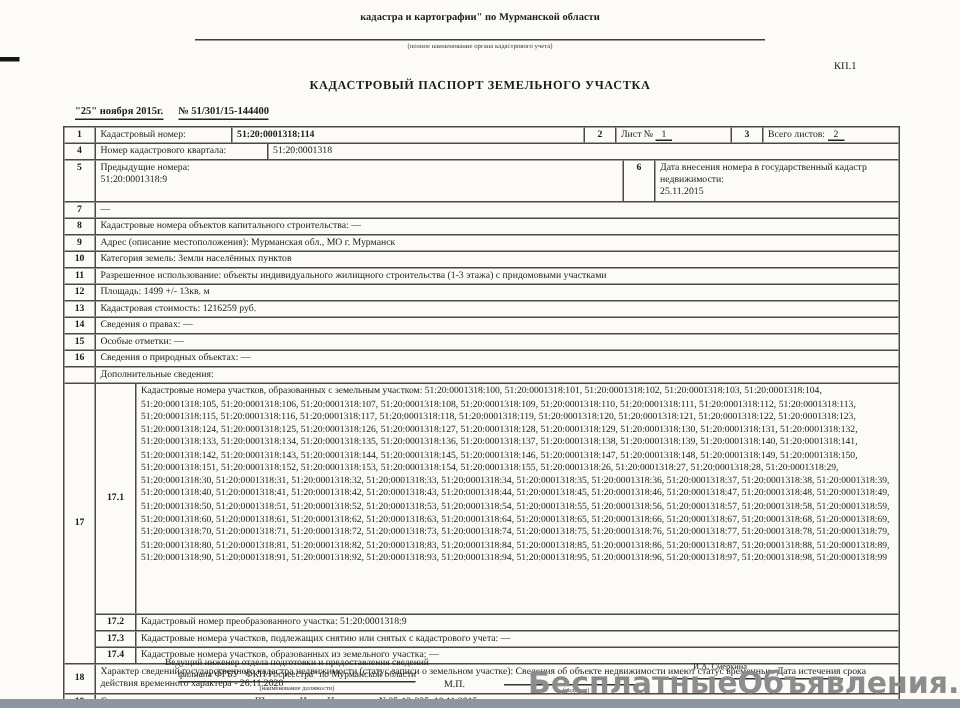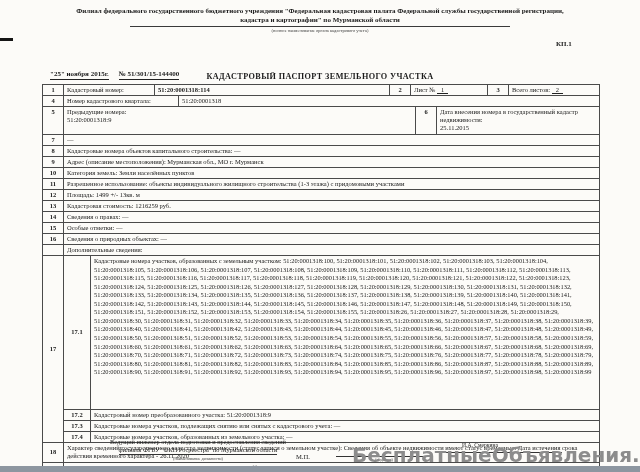--- a/index.html
+++ b/index.html
@@ -9,23 +9,23 @@
     font-family:"Liberation Serif", serif; color:#1b1b1b;
   }
   .left-dash { position:absolute; left:0; top:38px; width:13px; height:3px; background:#151515; }
 
   .org { position:absolute; top:7px; left:60px; width:520px; text-align:center;
          font-weight:bold; font-size:7px; line-height:8.8px; }
   .org-rule { position:absolute; top:26px; left:130px; width:380px; border-top:1px solid #3a3a3a; }
   .org-caption { position:absolute; top:28px; left:130px; width:380px; text-align:center;
                  font-size:4.5px; color:#3c3c3c; }
 
-  .form-code { position:absolute; top:40px; left:556px; font-size:7px; font-weight:bold; }
-
-  .doc-title { position:absolute; top:72px; left:0; width:100%; text-align:center;
+  .form-code { position:absolute; top:40px; left:556px; font-size:7px; font-weight:normal; }
+
+  .doc-title { position:absolute; top:52px; left:0; width:100%; text-align:center;
                font-weight:bold; font-size:8.2px; letter-spacing:.4px; }
 
   .date-line { position:absolute; top:70px; left:50px; font-size:7px; font-weight:bold; }
   .date-line .u { border-bottom:1px solid #222; padding-bottom:.5px; }
   .date-line .gap { display:inline-block; width:10px; }
 
   .doc-table { position:absolute; top:84px; left:42px; width:556px;
                border:1px solid #4a4a4a; font-size:6.5px; line-height:8px; }
   .row { display:flex; border-top:1px solid #4a4a4a; min-height:9.5px; align-items:stretch; }
   .row:first-child { border-top:none; }
@@ -64,21 +64,20 @@
   .bottom-band { position:absolute; bottom:0; left:0; width:640px; height:6px; background:#8d96a0; }
 </style>
 </head>
 <body>
 
 <div class="page">
 
   <div class="left-dash"></div>
 
   <div class="org">
-    <div>Филиал федерального государственного бюджетного учреждения "Федеральная кадастровая палата Федеральной службы государственной регистрации,</div>
     <div>кадастра и картографии" по Мурманской области</div>
   </div>
   <div class="org-rule"></div>
   <div class="org-caption">(полное наименование органа кадастрового учета)</div>
 
   <div class="form-code">КП.1</div>
 
   <div class="doc-title">КАДАСТРОВЫЙ ПАСПОРТ ЗЕМЕЛЬНОГО УЧАСТКА</div>
 
   <div class="date-line">

